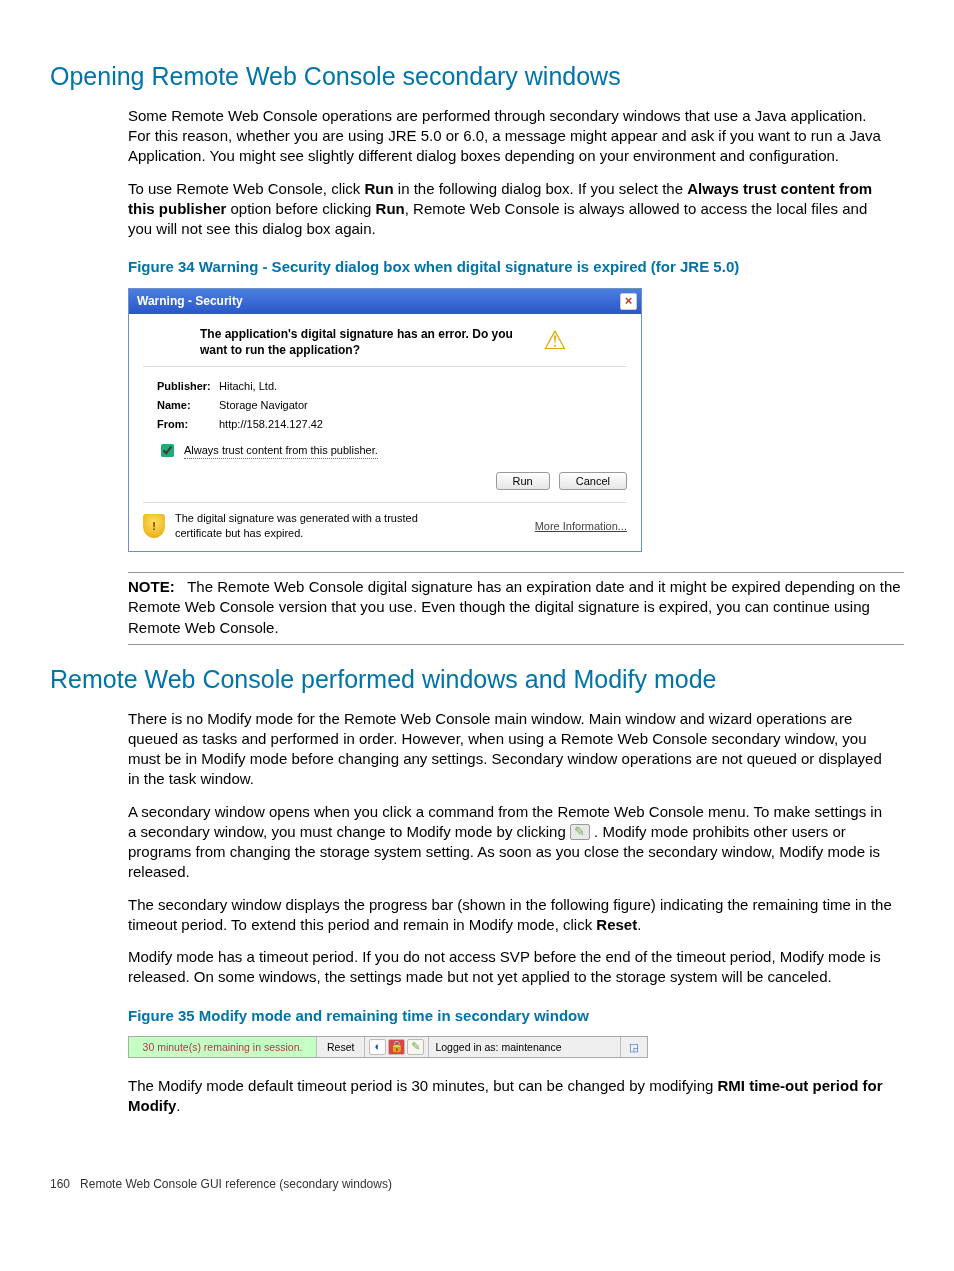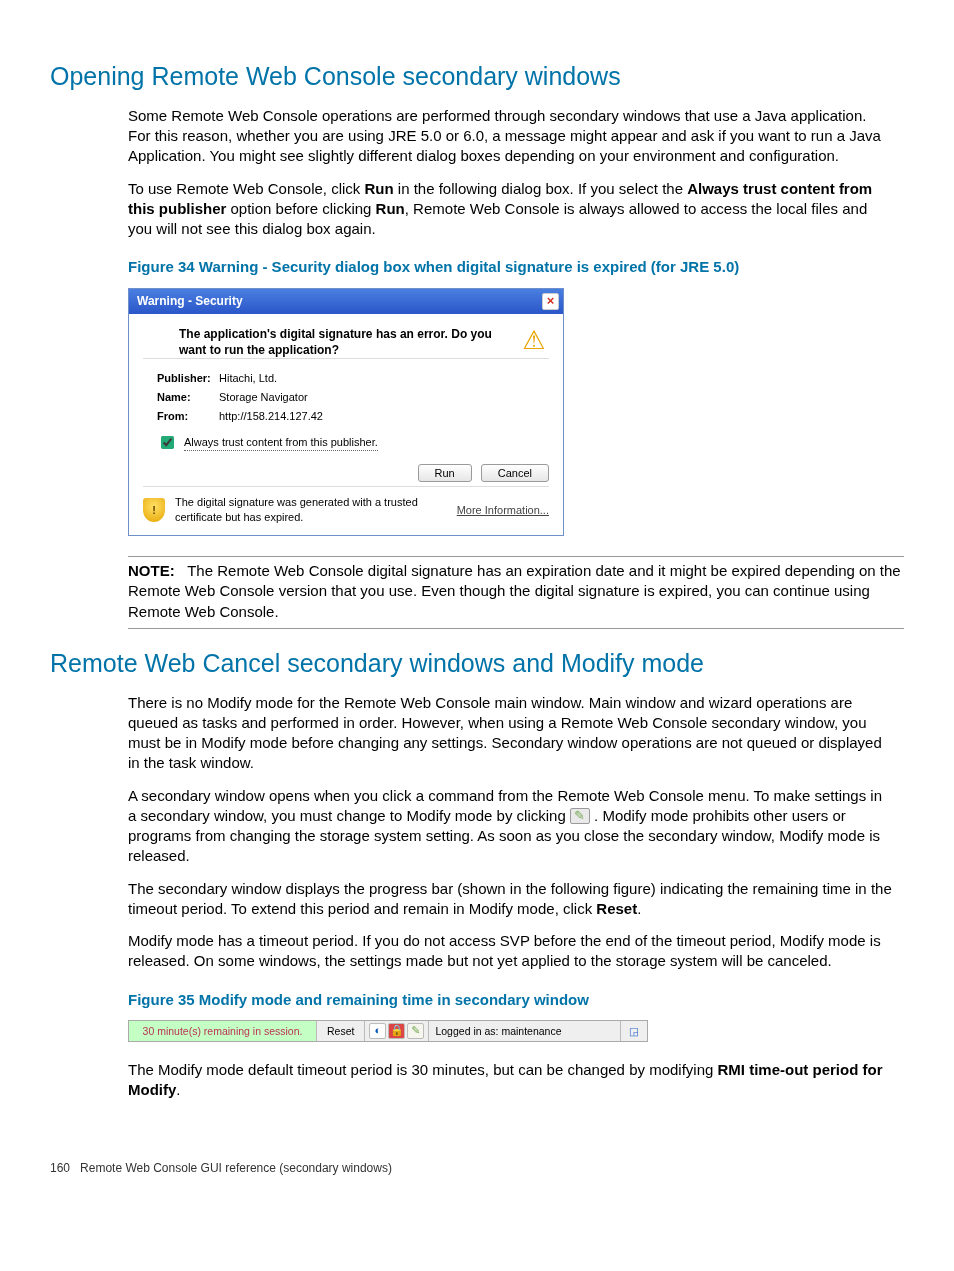--- a/index.html
+++ b/index.html
@@ -30,21 +30,21 @@
     color: #0073a8;
     font-size: 15px;
     margin: 18px 0 10px 0;
   }
   .hr-top { border: 0; border-top: 1px solid #999; margin: 20px 0 4px 0; }
   .hr-bot { border: 0; border-top: 1px solid #999; margin: 6px 0 18px 0; }
   .note-block { margin: 4px 0; }
 
   
   .dlg {
-    width: 436px;
+    width: 514px;
     border: 1px solid #6e8fc9;
     background: #fff;
     font-size: 11px;
     font-family: Tahoma, Arial, sans-serif;
     margin-bottom: 16px;
   }
   .dlg-title {
     background: linear-gradient(#4a7fe0, #2a56c9);
     color: #fff;
     font-weight: bold;
@@ -61,37 +61,37 @@
     display: inline-flex;
     align-items: center;
     justify-content: center;
     font-weight: bold;
     border: 1px solid #ccc;
     border-radius: 2px;
     font-size: 13px;
   }
   .dlg-body { padding: 12px 14px 10px 14px; }
   .dlg-top {
-    display: flex; justify-content: flex-end; align-items: flex-start;
-    border-bottom: 1px solid #ddd; padding-bottom: 0; margin-bottom: 12px;
+    display: flex; justify-content: center; align-items: flex-start;
+    border-bottom: 1px solid #ddd; padding-bottom: 8px; margin-bottom: 12px;
   }
   .dlg-msg { font-weight: bold; font-size: 12px; max-width: 340px; }
   .warn-tri {
     width: 30px; height: 30px; display: inline-flex;
     align-items: center; justify-content: center;
     font-size: 26px; color: #e6a400;
   }
   .dlg-fields { padding: 0 0 0 14px; }
   .dlg-row { display: flex; margin: 4px 0; font-size: 11px; }
   .dlg-row .k { width: 62px; font-weight: bold; }
   .dlg-row .v { }
   .dlg-trust { margin: 10px 0 12px 14px; font-size: 11px; display:flex; align-items:center; gap:7px;}
   .dlg-trust input { accent-color: #2a7; }
   .dlg-trust span { border-bottom: 1px dotted #666; }
-  .dlg-buttons { text-align: right; border-bottom: 1px solid #ddd; padding-bottom: 4px; margin-bottom: 8px;}
+  .dlg-buttons { text-align: right; border-bottom: 1px solid #ddd; padding-bottom: 12px; margin-bottom: 8px;}
   .dlg-buttons button {
     font-size: 11px; padding: 2px 16px; margin-left: 6px;
     border: 1px solid #9a9a9a; border-radius: 3px;
     background: linear-gradient(#fff,#e6e6e6);
     font-family: Tahoma, Arial, sans-serif;
   }
   .dlg-foot { display:flex; align-items:center; gap:10px; font-size:11px; }
   .dlg-foot .shield {
     width:22px; height:24px;
     background: radial-gradient(circle at 50% 35%, #ffe066, #e6a400);
@@ -210,21 +210,21 @@
     </div>
   </div>
 
   <hr class="hr-top">
   <div class="note-block">
     <b>NOTE:</b>&nbsp;&nbsp;&nbsp;<span>The Remote Web Console digital signature has an expiration date and it might be expired depending on the Remote Web Console version that you use. Even though the digital signature is expired, you can continue using Remote Web Console.</span>
   </div>
   <hr class="hr-bot">
 </div>
 
-<div class="section-heading">Remote Web Cancel secondary windows and Modify mode</div>
+<div class="section-heading">Remote Web Console performed windows and Modify mode</div>
 
 <div class="body-indent">
   <p>There is no Modify mode for the Remote Web Console main window. Main window and wizard operations are queued as tasks and performed in order. However, when using a Remote Web Console secondary window, you must be in Modify mode before changing any settings. Secondary window operations are not queued or displayed in the task window.</p>
 
   <p>
     <span>A secondary window opens when you click a command from the Remote Web Console menu. To make settings in a secondary window, you must change to Modify mode by clicking </span>
     <span class="mod-icon"></span>
     <span>. Modify mode prohibits other users or programs from changing the storage system setting. As soon as you close the secondary window, Modify mode is released.</span>
   </p>
 

